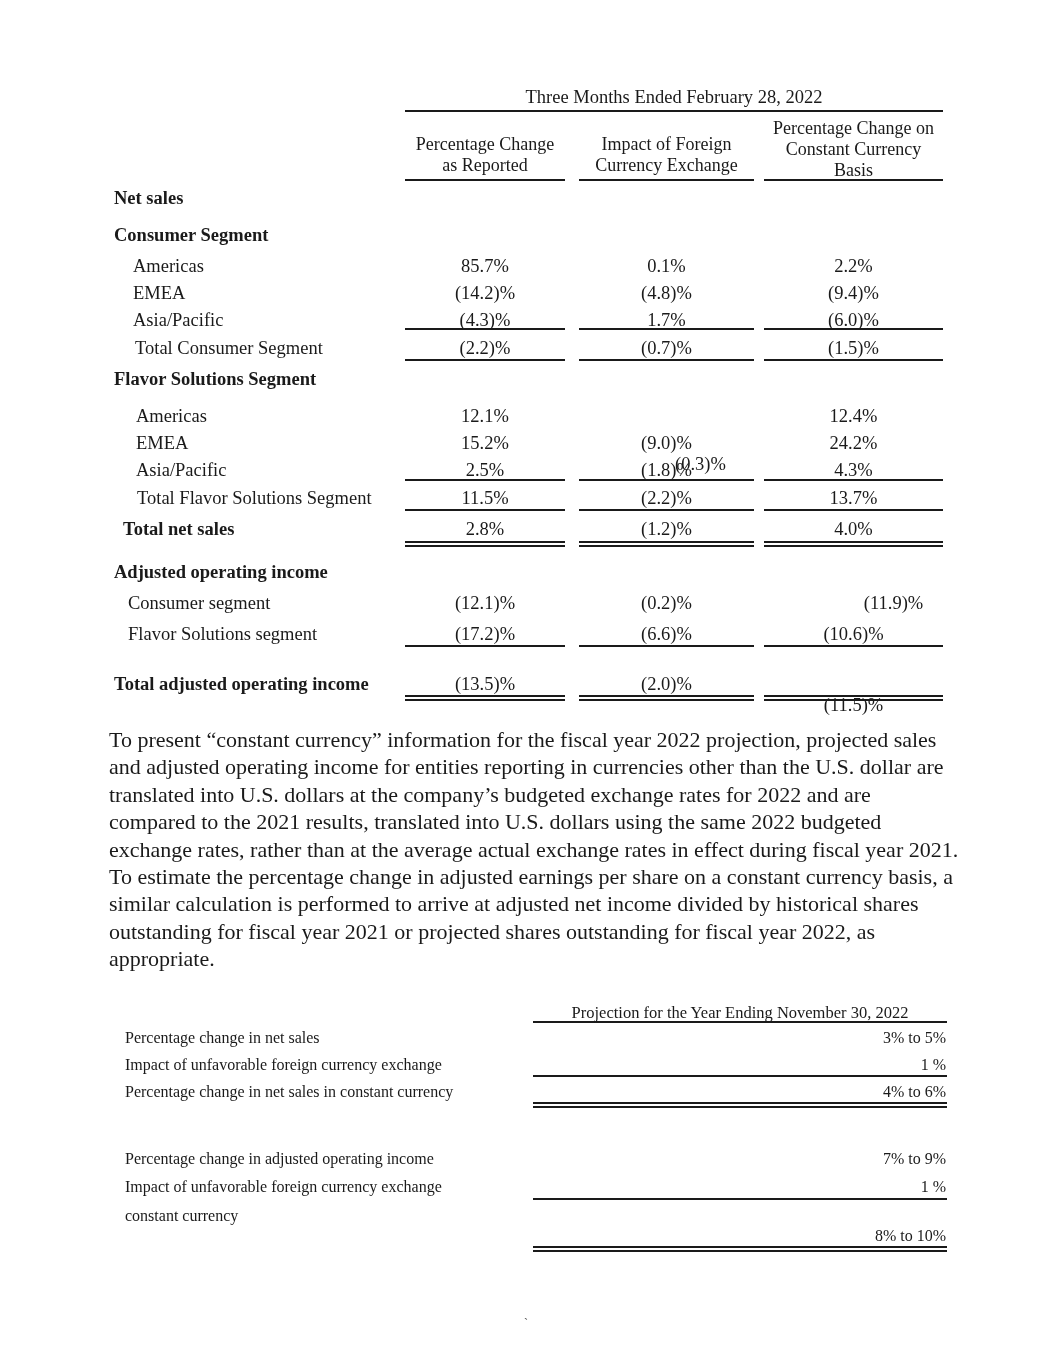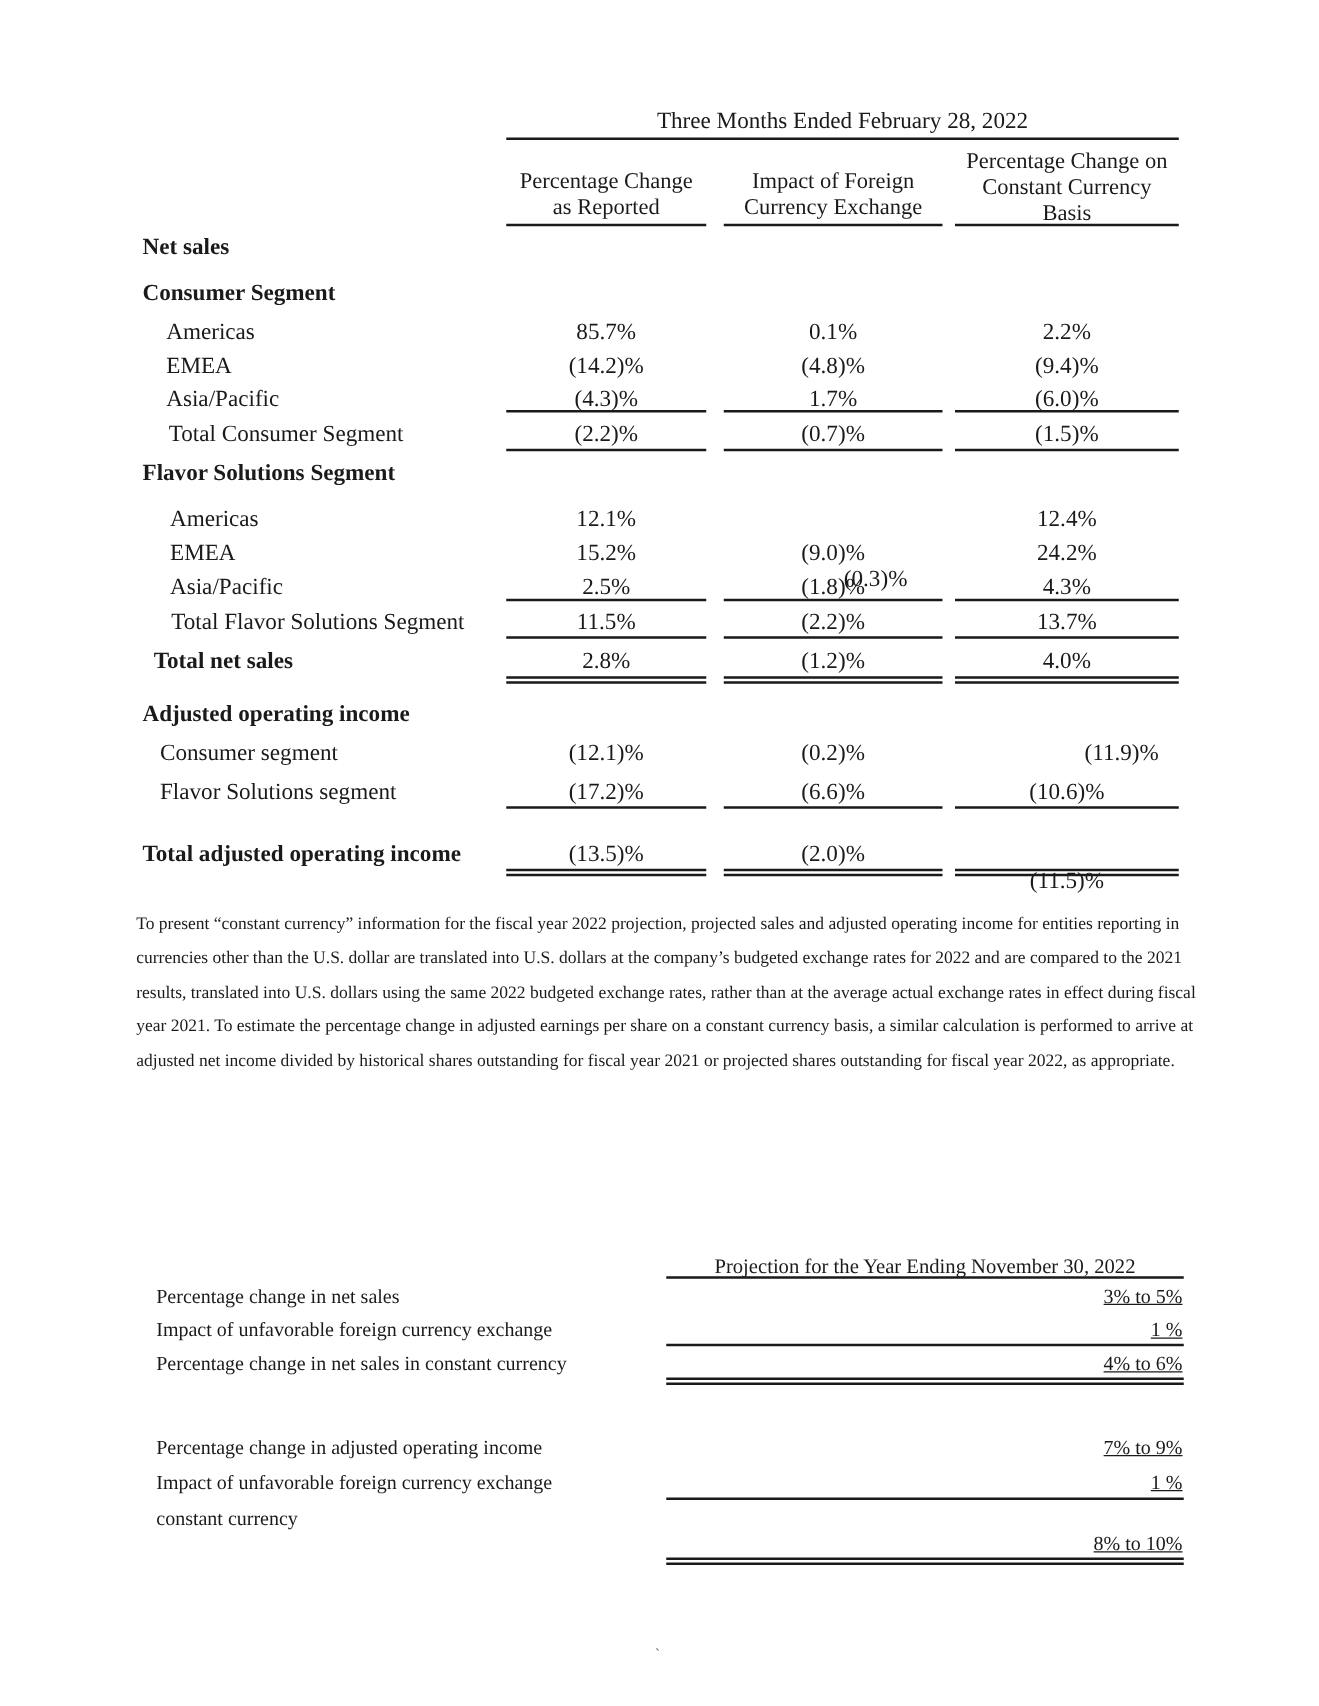--- a/index.html
+++ b/index.html
@@ -1,25 +1,25 @@
 <!DOCTYPE html>
 <html><head>
 <meta charset="utf-8">
 <style>
   html, body { margin:0; padding:0; background:#ffffff; }
   body { width:1055px; height:1365px; position:relative; font-family:"Liberation Serif", serif; color:#1a1a1a; overflow:hidden; }
   .abs { position:absolute; }
   .t1 { font-size:18.5px; line-height:22px; }
   .bold { font-weight:bold; }
   .center { text-align:center; }
-  .right { text-align:right;text-decoration:underline; }
+  .right { text-align:right; }
   .rule { position:absolute; height:0; border-top:2px solid #1a1a1a; }
   .dbl { position:absolute; height:2px; border-top:2px solid #1a1a1a; border-bottom:2px solid #1a1a1a; }
   .hdr { font-size:18px; line-height:21px; text-align:center; }
-  .para { position:absolute; left:109px; top:726px; width:850px; font-size:14px; line-height:27.4px; }
+  .para { position:absolute; left:109px; top:726px; width:850px; font-size:22px; line-height:27.4px; }
   .t2 { font-size:16px; line-height:20px; }
 </style>
 </head>
 <body>
 
 <div>
 
   <div class="abs hdr" style="left:405px; top:87px; width:538px; font-size:18.5px;">Three Months Ended February 28, 2022</div>
   <div class="rule" style="left:405px; top:110px; width:538px;"></div>
 
@@ -103,21 +103,21 @@
   <div class="abs t1 center" style="left:764px; top:518px; width:179px;">4.0%</div>
   <div class="dbl" style="left:405px; top:541px; width:160px;"></div>
   <div class="dbl" style="left:579px; top:541px; width:175px;"></div>
   <div class="dbl" style="left:764px; top:541px; width:179px;"></div>
 
   <div class="abs t1 bold" style="left:114px; top:561px;">Adjusted operating income</div>
 
   <div class="abs t1" style="left:128px; top:592px;">Consumer segment</div>
   <div class="abs t1 center" style="left:405px; top:592px; width:160px;">(12.1)%</div>
   <div class="abs t1 center" style="left:579px; top:592px; width:175px;">(0.2)%</div>
-  <div class="abs t1 center" style="left:748px; top:592px; width:179px;text-align:right;">(11.9)%</div>
+  <div class="abs t1 center" style="left:804px; top:592px; width:179px;">(11.9)%</div>
 
   <div class="abs t1" style="left:128px; top:623px;">Flavor Solutions segment</div>
   <div class="abs t1 center" style="left:405px; top:623px; width:160px;">(17.2)%</div>
   <div class="abs t1 center" style="left:579px; top:623px; width:175px;">(6.6)%</div>
   <div class="abs t1 center" style="left:764px; top:623px; width:179px;">(10.6)%</div>
   <div class="rule" style="left:405px; top:645px; width:160px;"></div>
   <div class="rule" style="left:579px; top:645px; width:175px;"></div>
   <div class="rule" style="left:764px; top:645px; width:179px;"></div>
 
   <div class="abs t1 bold" style="left:114px; top:673px;">Total adjusted operating income</div>

